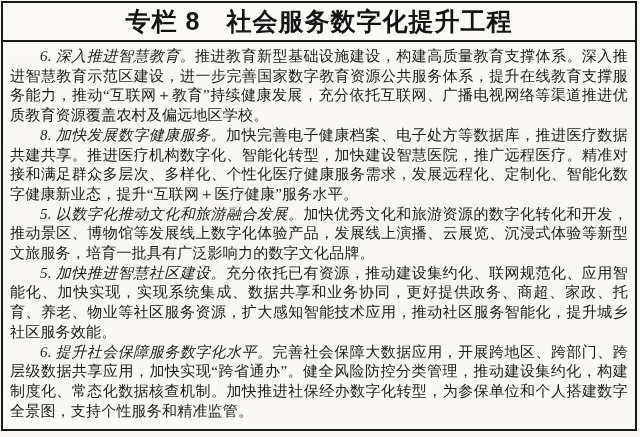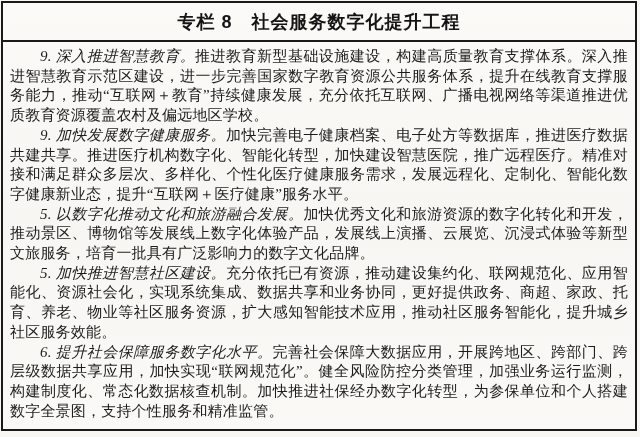--- a/index.html
+++ b/index.html
@@ -25,21 +25,21 @@
     background: linear-gradient(180deg, #fbfaf7 0%, #f7f6f2 50%, #faf9f6 100%);
   }
   .title-row {
     height: 37px;
     border-bottom: 2px solid #1a1a1a;
     display: flex;
     align-items: center;
     justify-content: center;
     font-family: "Liberation Sans", sans-serif;
     font-weight: bold;
-    font-size: 18px;
+    font-size: 25px;
     letter-spacing: 1px;
     color: #141414;
     text-align: right;
   }
   .content {
     padding: 5px 7px 0 7px;
     font-size: 15px;
     line-height: 19.7px;
     text-align: justify;
     letter-spacing: 0.2px;
@@ -51,19 +51,19 @@
   .lead {
     font-style: italic;
   }
 </style>
 </head>
 <body>
 
 <div class="column-box">
   <div class="title-row">专栏 8　社会服务数字化提升工程</div>
   <div class="content">
-    <p><span class="lead">9. 深入推进智慧教育。</span><span>推进教育新型基础设施建设，构建高质量教育支撑体系。深入推进智慧教育示范区建设，进一步完善国家数字教育资源公共服务体系，提升在线教育支撑服务能力，推动“互联网＋教育”持续健康发展，充分依托互联网、广播电视网络等渠道推进优质教育资源覆盖农村及偏远地区学校。</span></p>
-    <p><span class="lead">9. 加快发展数字健康服务。</span><span>加快完善电子健康档案、电子处方等数据库，推进医疗数据共建共享。推进医疗机构数字化、智能化转型，加快建设智慧医院，推广远程医疗。精准对接和满足群众多层次、多样化、个性化医疗健康服务需求，发展远程化、定制化、智能化数字健康新业态，提升“互联网＋医疗健康”服务水平。</span></p>
+    <p><span class="lead">6. 深入推进智慧教育。</span><span>推进教育新型基础设施建设，构建高质量教育支撑体系。深入推进智慧教育示范区建设，进一步完善国家数字教育资源公共服务体系，提升在线教育支撑服务能力，推动“互联网＋教育”持续健康发展，充分依托互联网、广播电视网络等渠道推进优质教育资源覆盖农村及偏远地区学校。</span></p>
+    <p><span class="lead">8. 加快发展数字健康服务。</span><span>加快完善电子健康档案、电子处方等数据库，推进医疗数据共建共享。推进医疗机构数字化、智能化转型，加快建设智慧医院，推广远程医疗。精准对接和满足群众多层次、多样化、个性化医疗健康服务需求，发展远程化、定制化、智能化数字健康新业态，提升“互联网＋医疗健康”服务水平。</span></p>
     <p><span class="lead">5. 以数字化推动文化和旅游融合发展。</span><span>加快优秀文化和旅游资源的数字化转化和开发，推动景区、博物馆等发展线上数字化体验产品，发展线上演播、云展览、沉浸式体验等新型文旅服务，培育一批具有广泛影响力的数字文化品牌。</span></p>
-    <p><span class="lead">5. 加快推进智慧社区建设。</span><span>充分依托已有资源，推动建设集约化、联网规范化、应用智能化、资源社会化，实现系统集成、数据共享和业务协同，更好提供政务、商超、家政、托育、养老、物业等社区服务资源，扩大感知智能技术应用，推动社区服务智能化，提升城乡社区服务效能。</span></p>
-    <p><span class="lead">6. 提升社会保障服务数字化水平。</span><span>完善社会保障大数据应用，开展跨地区、跨部门、跨层级数据共享应用，加快实现“联网规范化”。健全风险防控分类管理，加强业务运行监测，构建制度化、常态化数据核查机制。加快推进社保经办数字化转型，为参保单位和个人搭建数字全景图，支持个性服务和精准监管。</span></p>
+    <p><span class="lead">5. 加快推进智慧社区建设。</span><span>充分依托已有资源，推动建设集约化、联网规范化、应用智能化、加快实现，实现系统集成、数据共享和业务协同，更好提供政务、商超、家政、托育、养老、物业等社区服务资源，扩大感知智能技术应用，推动社区服务智能化，提升城乡社区服务效能。</span></p>
+    <p><span class="lead">6. 提升社会保障服务数字化水平。</span><span>完善社会保障大数据应用，开展跨地区、跨部门、跨层级数据共享应用，加快实现“跨省通办”。健全风险防控分类管理，推动建设集约化，构建制度化、常态化数据核查机制。加快推进社保经办数字化转型，为参保单位和个人搭建数字全景图，支持个性服务和精准监管。</span></p>
   </div>
 </div>
 
 </body></html>

